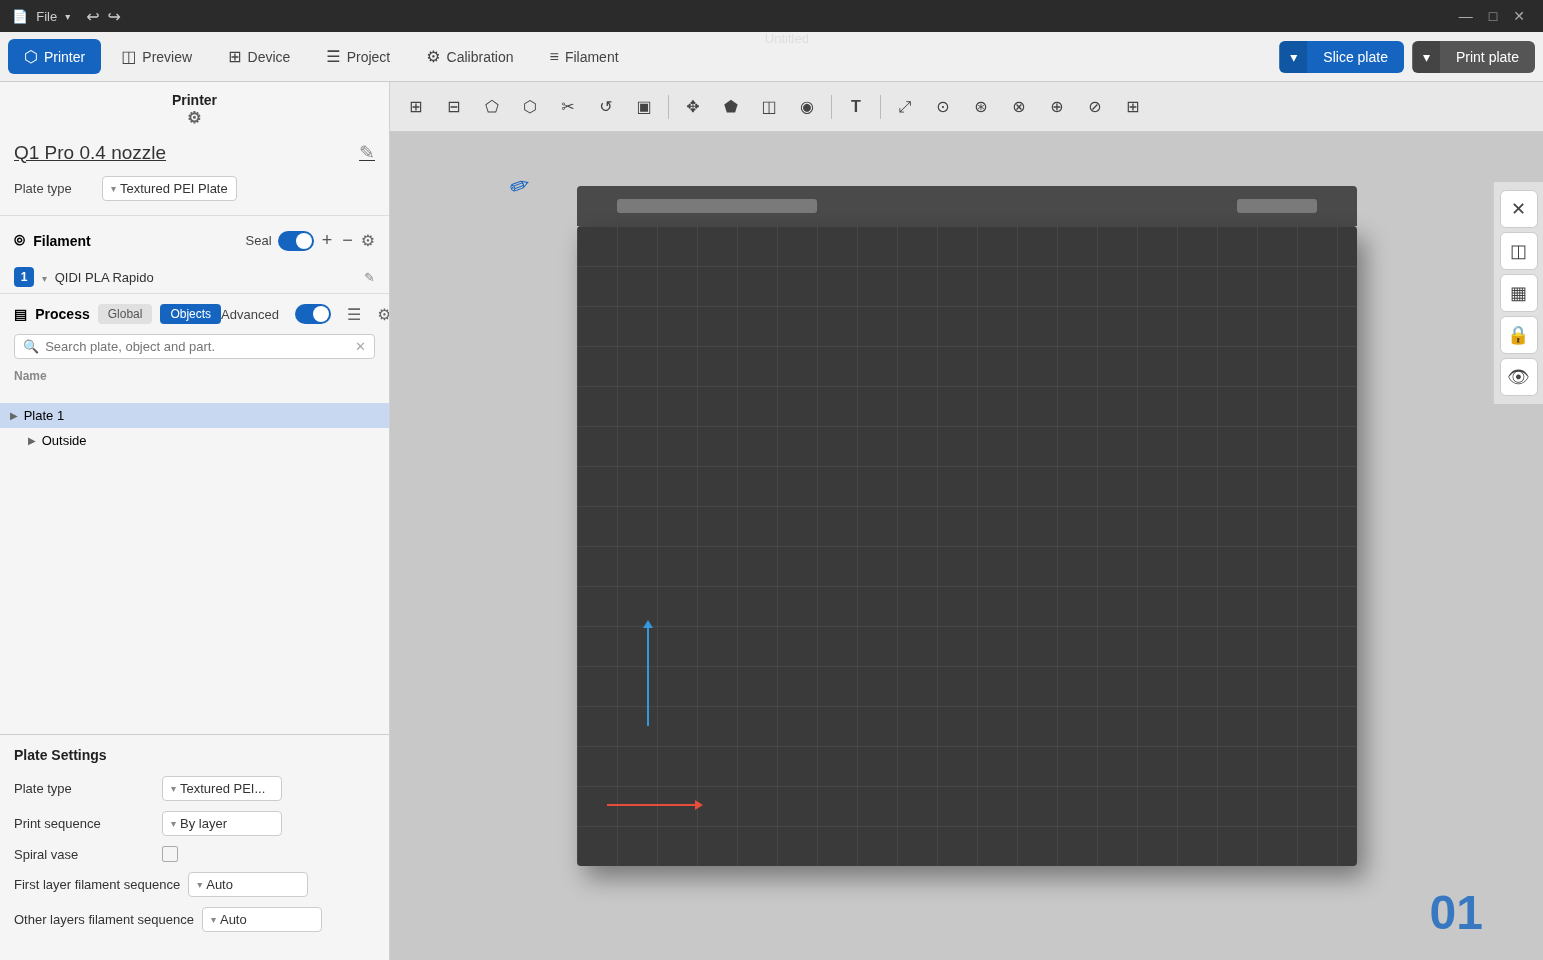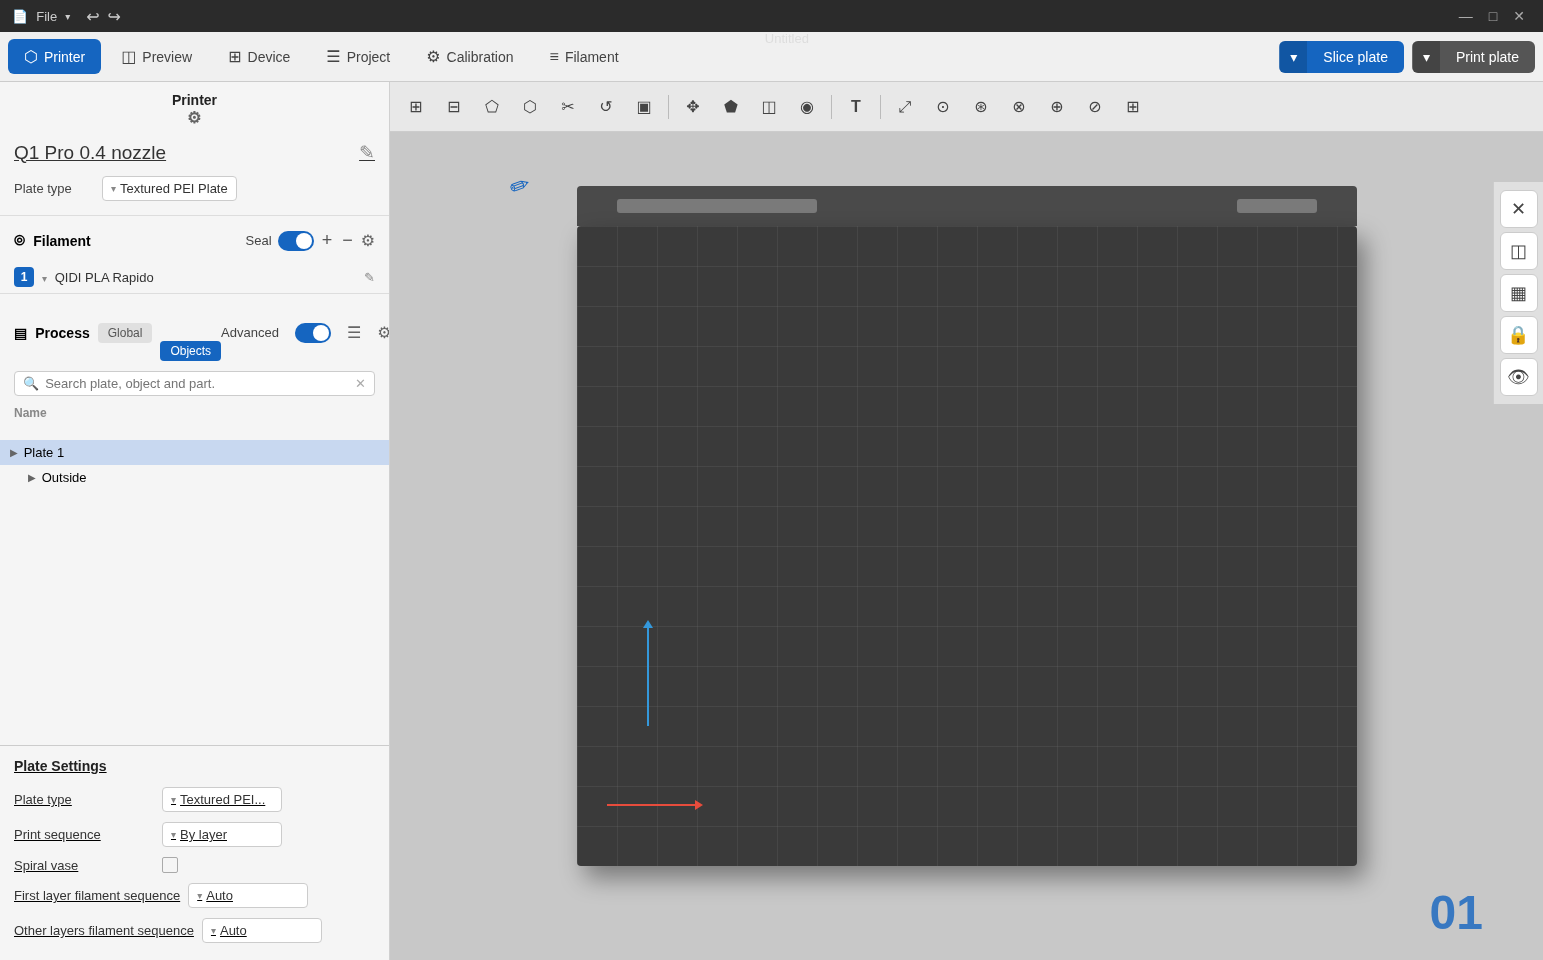--- a/index.html
+++ b/index.html
@@ -191,21 +191,21 @@
       display: flex;
       align-items: center;
       justify-content: space-between;
       padding: 10px 14px;
     }
     .process-left { display: flex; align-items: center; gap: 8px; font-weight: 600; font-size: 14px; }
     .tab-global {
       padding: 3px 10px; border-radius: 4px; font-size: 12px; background: #e0e0e0; color: #555; cursor: pointer; border: none;
     }
     .tab-objects {
-      padding: 3px 10px; border-radius: 4px; font-size: 12px; background: #1565c0; color: white; cursor: pointer; border: none; margin-top: 37px;
+      padding: 3px 10px; border-radius: 4px; font-size: 12px; background: #1565c0; color: white; cursor: pointer; border: none;
     }
     .process-right { display: flex; align-items: center; gap: 16px; }
     .advanced-label { font-size: 13px; color: #444; }
 
     
     .search-bar {
       margin: 0 14px 6px;
       display: flex;
       align-items: center;
       background: white;
@@ -231,22 +231,21 @@
       gap: 6px;
       font-size: 13px;
       cursor: pointer;
     }
     .tree-item.selected { background: #c8d8f0; }
     .tree-item .chevron { font-size: 10px; color: #666; }
 
     
     .plate-settings {
       border-top: 1px solid #ccc;
-      padding-bottom: 12px;
-      text-decoration: underline;
+      padding-bottom: 23px;
     }
     .plate-settings-title {
       padding: 12px 14px 8px;
       font-weight: 600;
       font-size: 14px;
       color: #222;
     }
     .setting-row {
       display: flex;
       align-items: center;

